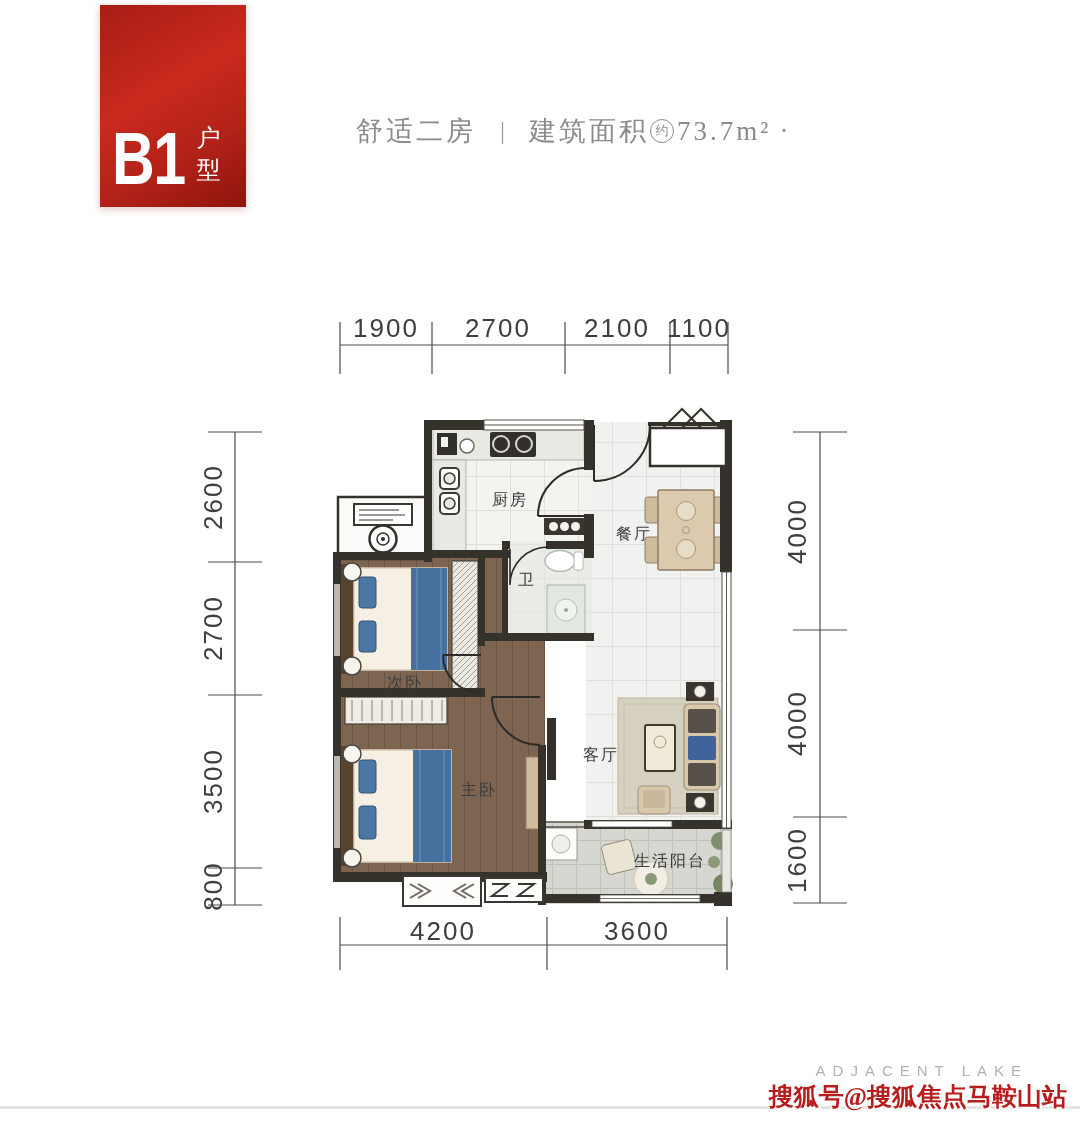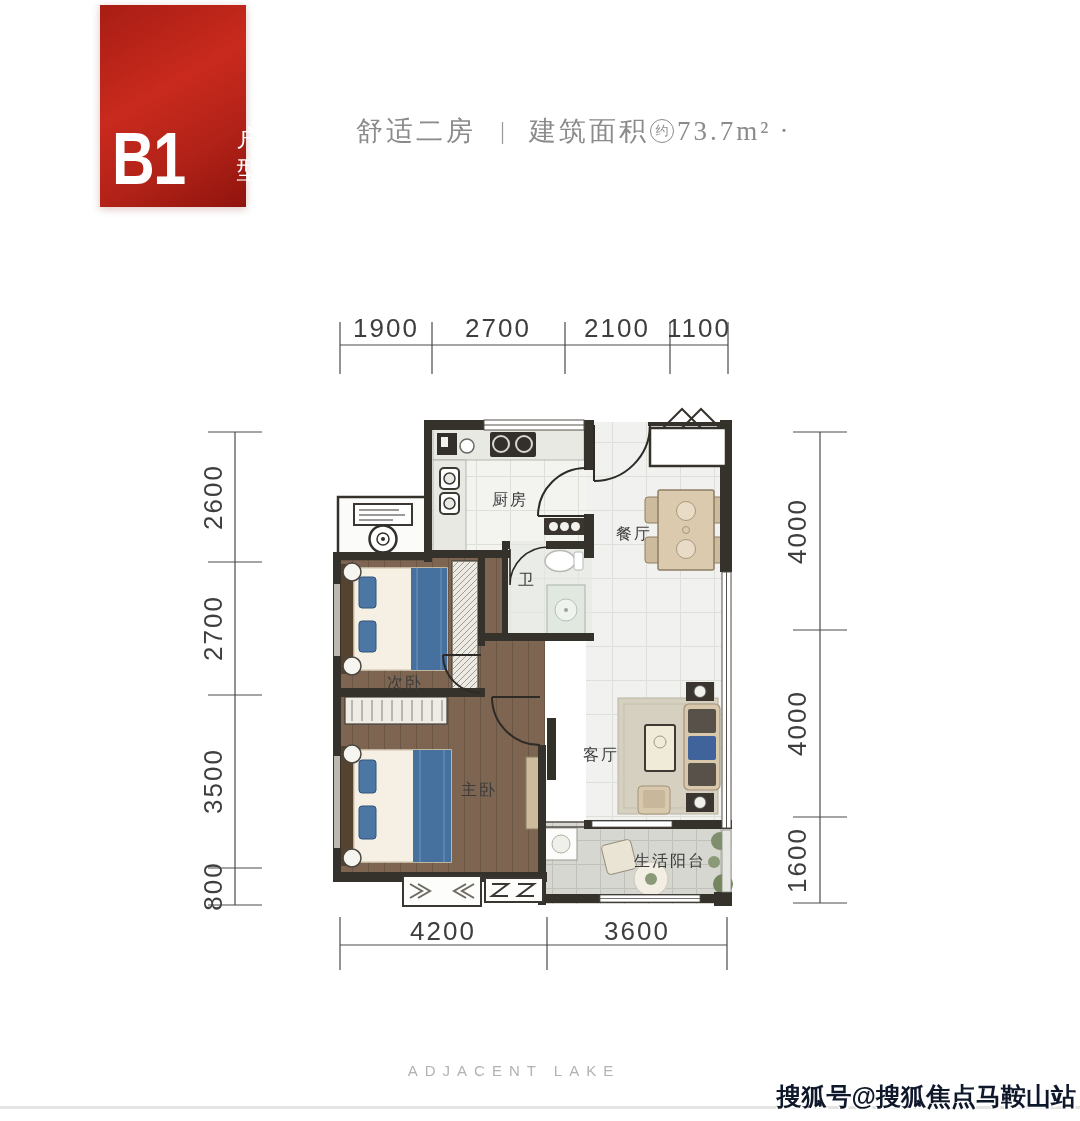--- a/index.html
+++ b/index.html
@@ -3,39 +3,39 @@
 <meta charset="utf-8">
 <style>
   html,body{margin:0;padding:0;background:#fff;}
   body{width:1080px;height:1121px;position:relative;overflow:hidden;
        font-family:"Liberation Sans","DejaVu Sans",sans-serif;}
   .abs{position:absolute;}
   
   .badge{left:100px;top:5px;width:146px;height:202px;
     background:linear-gradient(150deg,#a81d14 0%,#c92a1d 42%,#b22218 70%,#8f140d 100%);
     display:flex;align-items:flex-end;padding:0 0 16px 12px;box-sizing:border-box;
-    box-shadow:0 2px 8px rgba(120,20,10,.25);gap:40px;}
+    box-shadow:0 2px 8px rgba(120,20,10,.25);}
   .badge .code{color:#fff;font-size:74px;font-weight:bold;line-height:.85;
     transform:scaleX(.8);transform-origin:left bottom;letter-spacing:-2px;}
   .badge .suffix{color:#fff;font-size:24px;letter-spacing:2px;margin-left:-6px;padding-bottom:5px;}
   
   .header{left:356px;top:113px;display:flex;align-items:center;
     color:#8b8b8b;font-size:27px;letter-spacing:3px;white-space:nowrap;font-family:Liberation Serif, serif;}
   .header .sep{margin:0 24px;color:#9a9a9a;font-size:25px;letter-spacing:0;}
   .header .approx{display:inline-flex;align-items:center;justify-content:center;
     width:22px;height:22px;border:1.5px solid #8b8b8b;border-radius:50%;
     font-size:13px;letter-spacing:0;margin:0 3px 0 1px;}
   .header .dot{margin:0 8px;letter-spacing:0;}
   
-  .brand{left:0;top:1062px;width:1028px;text-align:center;color:#b2b2b2;
+  .brand{left:0;top:1062px;width:1028px;text-align:right;color:#b2b2b2;
     font-size:15px;letter-spacing:7px;}
   .baseline{left:0;top:1106px;width:1080px;height:3px;background:#e4e4e2;}
-  .watermark{right:4px;top:1080px;font-size:25px;font-weight:bold;color:#0f172a;
+  .watermark{right:13px;top:1080px;font-size:25px;font-weight:bold;color:#b91c1c;
     letter-spacing:0;
-    text-shadow:1px 1px 0 #fff,-1px -1px 0 #fff,1px -1px 0 #fff,-1px 1px 0 #fff,2px 2px 1px #fff;}
+    text-shadow:1px 1px 0 #fff,-1px -1px 0 #fff,1px -1px 0 #fff,-1px 1px 0 #fff,2px 2px 1px #fff;font-family:Liberation Serif, serif;}
   svg text{font-family:"Liberation Sans","DejaVu Sans",sans-serif;}
   .dimtxt{font-size:26px;fill:#3e3e3e;letter-spacing:2px;}
   .roomtxt{font-size:16px;fill:#3b3b3b;letter-spacing:2px;}
 </style>
 </head>
 <body>
 
 <svg class="abs" style="left:0;top:0" width="1080" height="1121" viewBox="0 0 1080 1121">
   <defs>
     <pattern id="tile" width="34" height="34" patternUnits="userSpaceOnUse">

